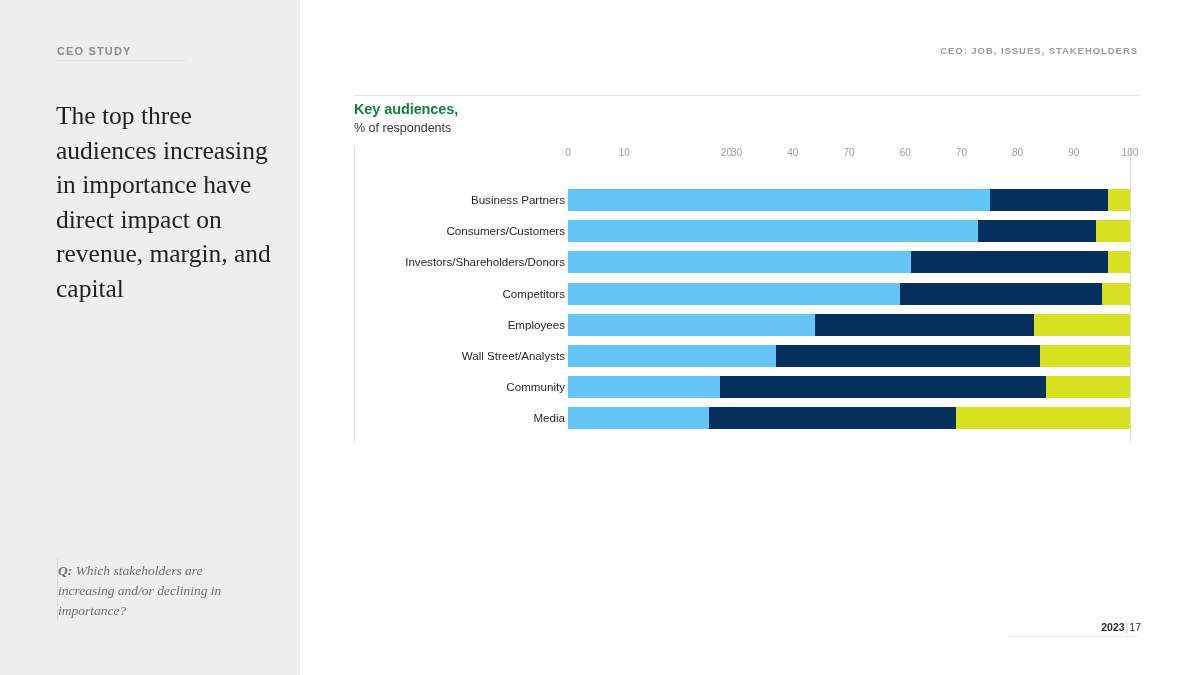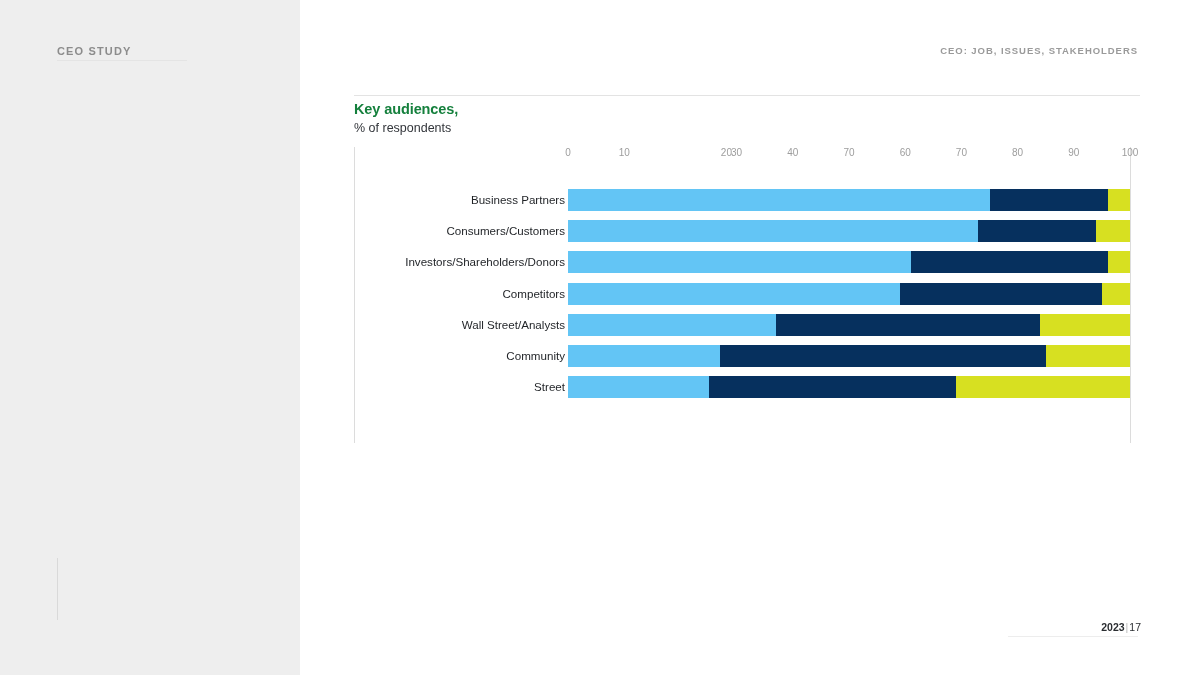--- a/index.html
+++ b/index.html
@@ -114,21 +114,25 @@
   }
   #page-num b { font-weight:bold; }
   #page-num .sep { color:#b9b9b9; font-weight:400; padding:0 1px; }
 </style>
 </head>
 <body>
 
 <div id="sidebar">
   <div id="eyebrow">CEO STUDY</div>
   <div id="eyebrow-rule"></div>
+  <div id="sidebar-headline">The top three audiences increasing in importance have direct impact on revenue, margin, and capital</div>
   <div id="question-rule"></div>
+  <div id="question">
+    <span class="q-lead">Q:</span><span> Which stakeholders are increasing and/or declining in importance?</span>
+  </div>
 </div>
 
 <div id="main">
 
   <div id="slide-header">CEO: JOB, ISSUES, STAKEHOLDERS</div>
 
 
   <div id="title-rule"></div>
   <div id="chart-title">Key audiences,</div>
   <div id="chart-sub">% of respondents</div>
@@ -176,37 +180,45 @@
         </div>
         <div class="bar-row">
           <div class="cat-label">Competitors</div>
           <div class="bar-track">
             <div class="seg seg-inc" title="Increasing in Importance: 59" style="left: 0px; width: 331.58px; background: rgb(99, 197, 245);"></div>
             <div class="seg seg-same" title="No change in importance: 36" style="left: 331.58px; width: 202.32px; background: rgb(6, 48, 94);"></div>
             <div class="seg seg-dec" title="Decreasing in Importance: 5" style="left: 533.9px; width: 28.1px; background: rgb(215, 224, 33);"></div>
           </div>
         </div>
         <div class="bar-row">
+          <div class="cat-label">Employees</div>
+          <div class="bar-track">
+            <div class="seg seg-inc" title="Increasing in Importance: 44" style="left: 0px; width: 247.28px; background: rgb(99, 197, 245);"></div>
+            <div class="seg seg-same" title="No change in importance: 39" style="left: 247.28px; width: 219.18px; background: rgb(6, 48, 94);"></div>
+            <div class="seg seg-dec" title="Decreasing in Importance: 17" style="left: 466.46px; width: 95.54px; background: rgb(215, 224, 33);"></div>
+          </div>
+        </div>
+        <div class="bar-row">
           <div class="cat-label">Wall Street/Analysts</div>
           <div class="bar-track">
             <div class="seg seg-inc" title="Increasing in Importance: 37" style="left: 0px; width: 207.94px; background: rgb(99, 197, 245);"></div>
             <div class="seg seg-same" title="No change in importance: 47" style="left: 207.94px; width: 264.14px; background: rgb(6, 48, 94);"></div>
             <div class="seg seg-dec" title="Decreasing in Importance: 16" style="left: 472.08px; width: 89.92px; background: rgb(215, 224, 33);"></div>
           </div>
         </div>
         <div class="bar-row">
           <div class="cat-label">Community</div>
           <div class="bar-track">
             <div class="seg seg-inc" title="Increasing in Importance: 27" style="left: 0px; width: 151.74px; background: rgb(99, 197, 245);"></div>
             <div class="seg seg-same" title="No change in importance: 58" style="left: 151.74px; width: 325.96px; background: rgb(6, 48, 94);"></div>
             <div class="seg seg-dec" title="Decreasing in Importance: 15" style="left: 477.7px; width: 84.3px; background: rgb(215, 224, 33);"></div>
           </div>
         </div>
         <div class="bar-row">
-          <div class="cat-label">Street</div>
+          <div class="cat-label">Media</div>
           <div class="bar-track">
             <div class="seg seg-inc" title="Increasing in Importance: 25" style="left: 0px; width: 140.5px; background: rgb(99, 197, 245);"></div>
             <div class="seg seg-same" title="No change in importance: 44" style="left: 140.5px; width: 247.28px; background: rgb(6, 48, 94);"></div>
             <div class="seg seg-dec" title="Decreasing in Importance: 31" style="left: 387.78px; width: 174.22px; background: rgb(215, 224, 33);"></div>
           </div>
         </div>
       </div>
   </div>
 
   <div id="footer-rule"></div>

